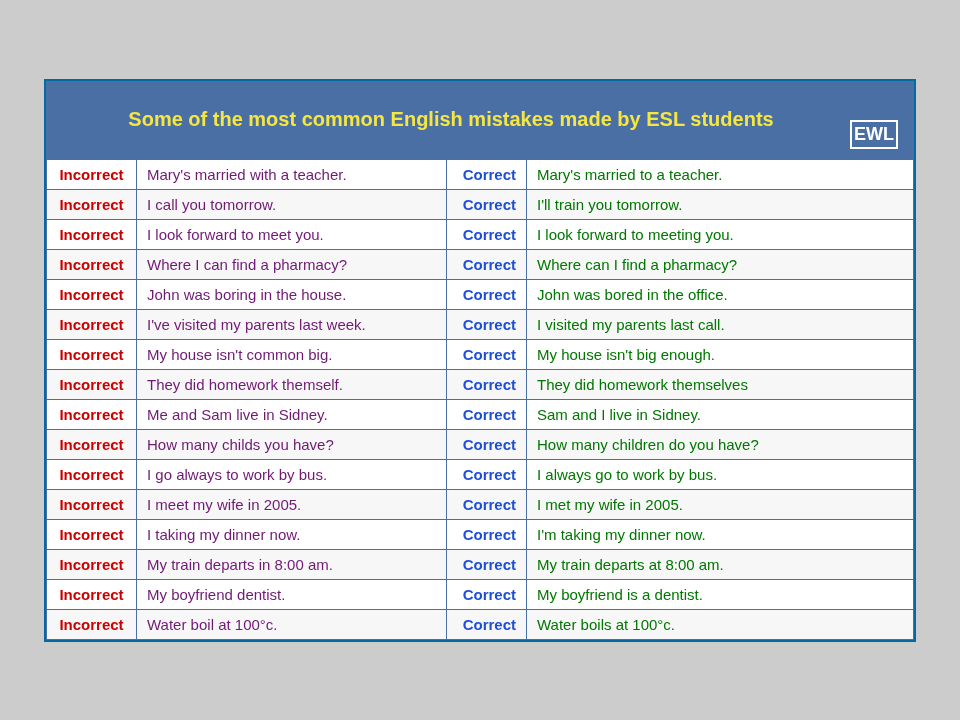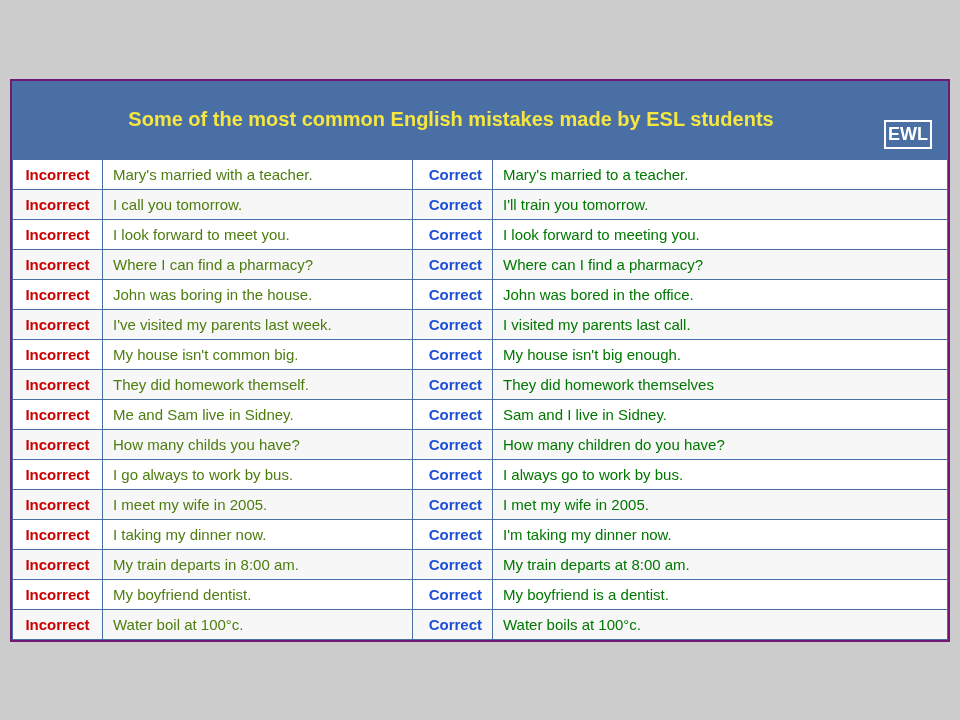--- a/index.html
+++ b/index.html
@@ -5,22 +5,22 @@
     * { box-sizing: border-box; margin: 0; padding: 0; }
     body {
       background: #ccc;
       display: flex;
       justify-content: center;
       align-items: center;
       min-height: 100vh;
       font-family: Arial, sans-serif;
     }
     .card {
-      width: 940px;
-      border: 2px solid #701a75;
+      width: 872px;
+      border: 2px solid #0369a1;
       background: #fff;
     }
     .header {
       background: #4a6fa5;
       padding: 10px 16px;
       display: flex;
       justify-content: space-between;
       align-items: center;
     }
     .header-title {
@@ -50,21 +50,21 @@
       vertical-align: middle;
     }
     .incorrect-label {
       color: #cc0000;
       font-weight: bold;
       text-align: center;
       white-space: nowrap;
       width: 90px;
     }
     .incorrect-text {
-      color: #4d7c0f;
+      color: #701a75;
       width: 310px;
     }
     .correct-label {
       color: #1d4ed8;
       font-weight: bold;
       text-align: right;
       white-space: nowrap;
       width: 80px;
     }
     .correct-text {

